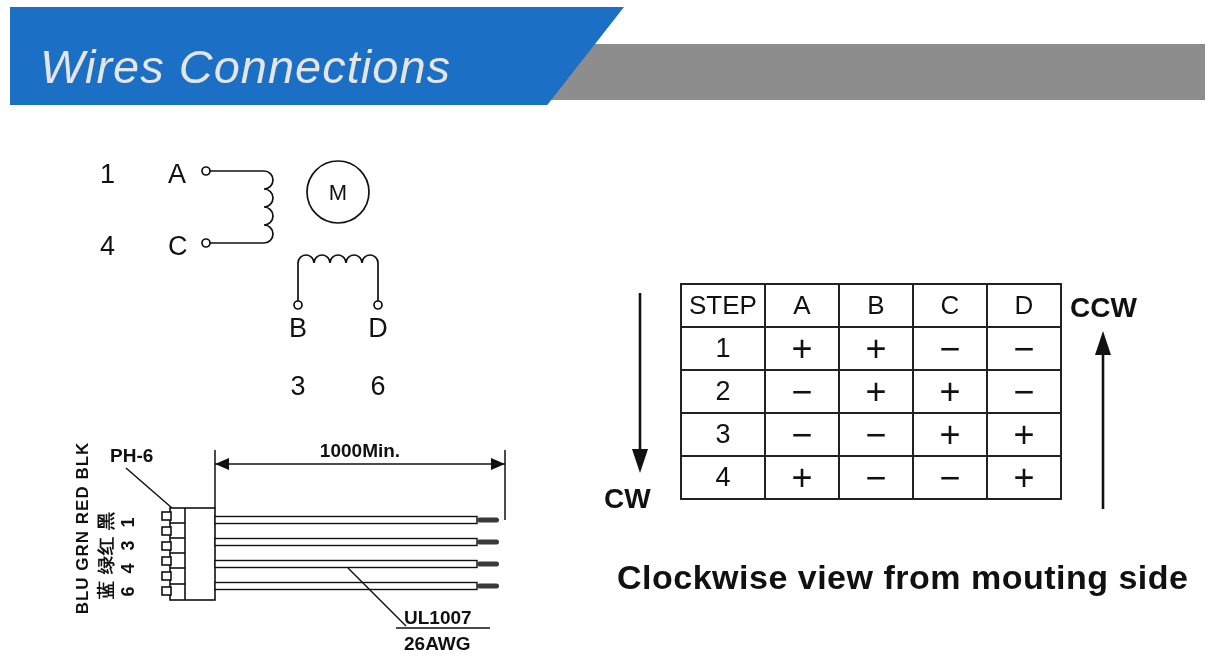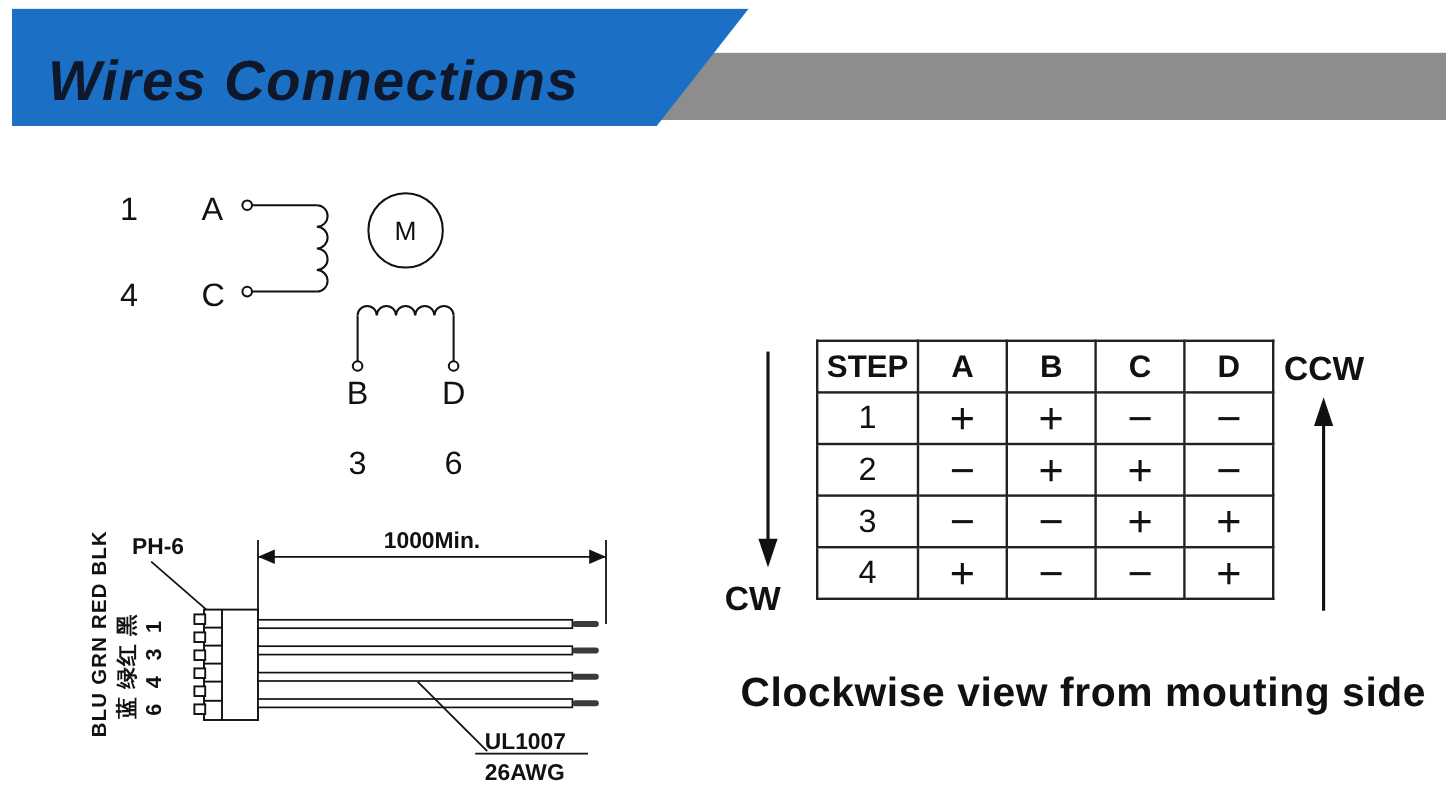--- a/index.html
+++ b/index.html
@@ -16,22 +16,22 @@
     position:absolute;left:545px;top:44px;width:660px;height:56px;
     background:#8d8d8d;z-index:1;
   }
   .blue-banner{
     position:absolute;left:10px;top:7px;width:614px;height:98px;
     background:#1b6fc4;z-index:2;
     clip-path:polygon(0 0, 100% 0, 87.5% 100%, 0 100%);
     display:flex;align-items:center;
   }
   .banner-title{
-    font-size:47px;font-weight:bold;font-style:italic;
-    color:#0f172a;padding-left:30px;letter-spacing:1px;
+    font-size:47px;font-weight:normal;font-style:italic;
+    color:#e5e5e5;padding-left:30px;letter-spacing:1px;
     white-space:nowrap;
     margin-top:20px;
   }
   
   svg{position:absolute;overflow:visible;}
   svg text{font-family:"Liberation Sans", sans-serif;fill:#111;}
   .svg-motor{left:70px;top:135px;}
   .svg-connector{left:58px;top:428px;}
   .svg-cw{left:598px;top:285px;}
   .svg-ccw{left:1062px;top:283px;}
@@ -49,21 +49,21 @@
   }
   .seq-table{
     position:absolute;left:680px;top:283px;
     border-collapse:collapse;
     font-family:"Liberation Sans", sans-serif;
   }
   .seq-table th,.seq-table td{
     border:2px solid #222;text-align:center;vertical-align:middle;
     height:41px;padding:0;background:#fff;
   }
-  .seq-table th{font-size:26px;font-weight:700;}
+  .seq-table th{font-size:26px;font-weight:400;}
   .seq-table .col-step{width:82px;}
   .seq-table .col-phase{width:72px;}
   .seq-table td.step{font-size:27px;}
   .seq-table td.sign{font-size:36px;font-weight:400;line-height:1;}
   .caption{
     position:absolute;left:617px;top:558px;
     font-size:34px;font-weight:bold;letter-spacing:0.5px;
     white-space:nowrap;
   }
 </style>

